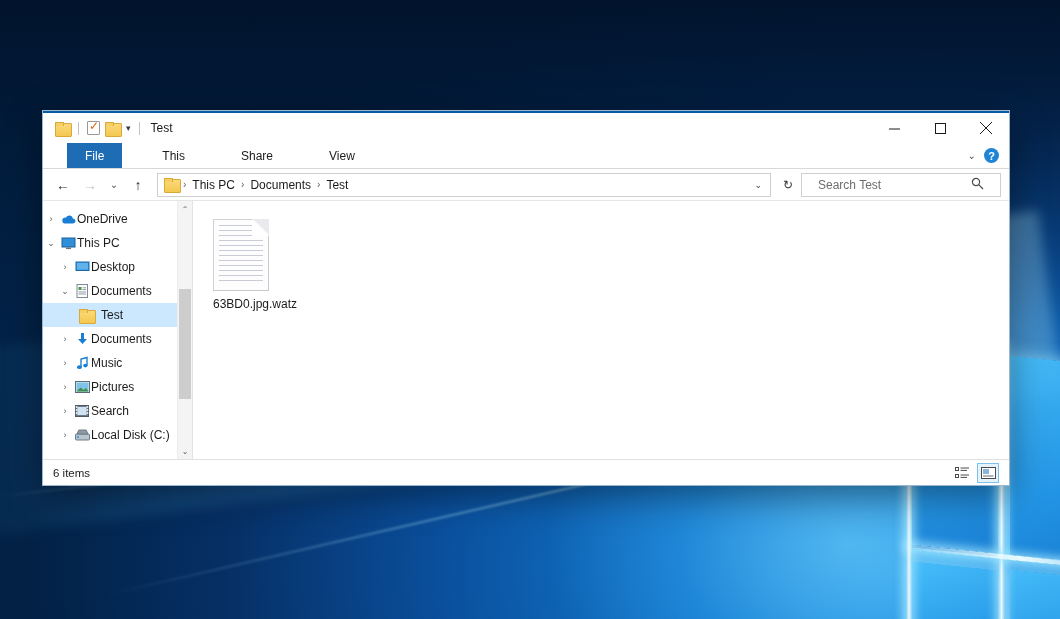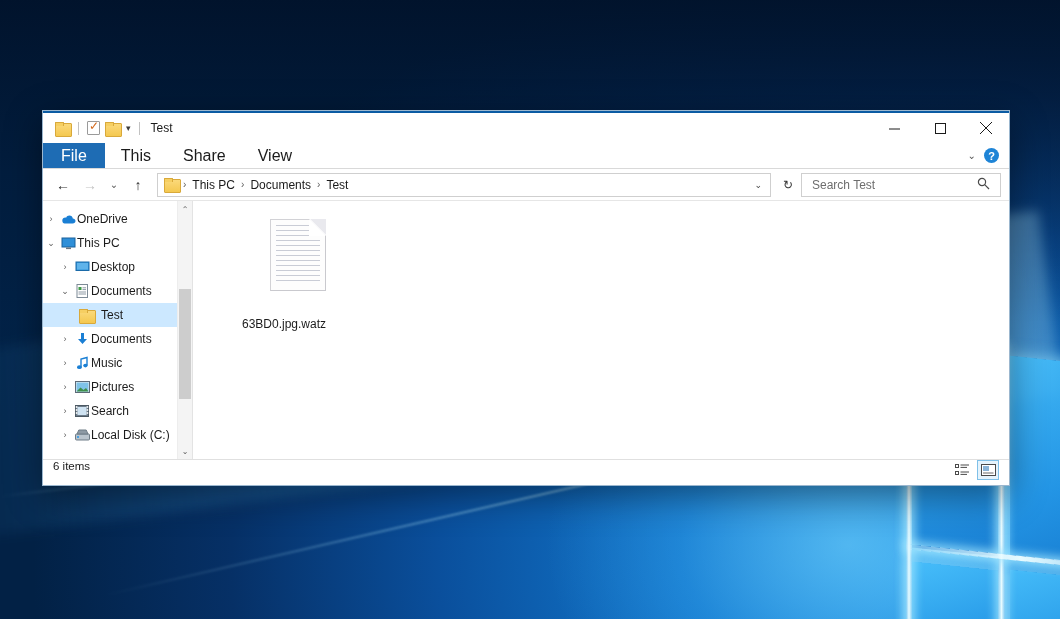--- a/index.html
+++ b/index.html
@@ -104,21 +104,21 @@
     width: 46px; height: 32px; display: flex; align-items: center; justify-content: center;
     color: #1b1b1b;
   }
   .wc svg { display: block; }
 
   .ribbon {
     height: 26px; background: #fff; border-bottom: 1px solid #d9d9d9;
     display: flex; align-items: stretch; position: relative;
   }
   .tab {
-    padding: 0 16px; display: flex; align-items: center; font-size: 16px; color: #1b1b1b;
+    padding: 0 16px; display: flex; align-items: center; font-size: 12px; color: #1b1b1b; margin-left: 24px;
   }
   .tab.file { background: #1e6cb4; color: #fff; padding: 0 18px; }
   .ribbon-right { margin-left: auto; display: flex; align-items: center; gap: 8px; padding-right: 10px; }
   .ribbon-chev { font-size: 10px; color: #555; }
   .help-ico {
     width: 15px; height: 15px; border-radius: 50%;
     background: #1e84d6; color: #fff; font-size: 11px; font-weight: bold;
     display: flex; align-items: center; justify-content: center;
   }
 
@@ -139,21 +139,21 @@
   }
   .crumbs { display: flex; align-items: center; gap: 2px; flex: 1; }
   .crumb { font-size: 12px; color: #1b1b1b; padding: 0 3px; }
   .crumb-sep { font-size: 10px; color: #606060; padding: 0 1px; }
   .crumb-ico { margin: 0 3px 0 2px; }
   .crumb-drop { font-size: 9px; color: #444; padding: 0 4px; }
   .refresh { font-size: 12px; color: #333; padding: 0 5px; }
 
   .searchbox {
     width: 200px; height: 24px; border: 1px solid #cfcfcf; background: #fff;
-    display: flex; align-items: center; padding: 0 10px; gap: 16px;
+    display: flex; align-items: center; padding: 0 16px; gap: 16px;
   }
   .searchbox span.ph { font-size: 12px; color: #6d6d6d; flex: 1; }
   .search-ico { color: #4a4a4a; font-size: 12px; }
 
   .body { flex: 1; display: flex; min-height: 0; }
 
   .navpane {
     width: 150px; background: #fff; border-right: 1px solid #e3e3e3;
     position: relative; overflow: hidden;
   }
@@ -181,23 +181,22 @@
   .sbar-thumb {
     position: absolute; left: 1px; right: 1px; top: 88px; height: 110px;
     background: #cdcdcd;
   }
 
   .content {
     flex: 1; background: #fff; padding: 14px 10px 0 20px;
     display: flex; flex-wrap: wrap; align-content: flex-start; gap: 0;
   }
   .fileitem {
-    width: 113px; display: flex; flex-direction: column; align-items: flex-end;
+    width: 113px; display: flex; flex-direction: column; align-items: flex-start;
     padding-top: 4px;
-    gap: 20px;
   }
   .doc-ico {
     width: 56px; height: 72px; position: relative;
     background: #fdfdfd; border: 1px solid #d2d2d6;
     border-right-color: #c9c9ce; border-bottom-color: #c9c9ce;
     margin-bottom: 6px;
   }
   .doc-lines {
     position: absolute; left: 5px; right: 5px; top: 5px; bottom: 5px;
     background-image: repeating-linear-gradient(
@@ -209,21 +208,21 @@
     border-left: 1px solid #d2d2d6; border-bottom: 1px solid #d2d2d6;
   }
   .doc-fold::after {
     content: ""; position: absolute; left: -1px; bottom: -1px;
     width: 0; height: 0; border-left: 17px solid #fff; border-top: 17px solid transparent;
   }
   .fname { font-size: 12px; color: #1b1b1b; text-align: center; white-space: nowrap; }
 
   .statusbar {
     height: 26px; border-top: 1px solid #e0e0e0; background: #fff;
-    display: flex; align-items: flex-start; padding: 0 10px;
+    display: flex; align-items: center; padding: 0 10px;
   }
   .status-text { font-size: 11.5px; color: #1b1b1b; }
   .viewbtns { margin-left: auto; display: flex; align-items: center; gap: 4px; }
   .vbtn {
     width: 22px; height: 20px; display: flex; align-items: center; justify-content: center;
   }
   .vbtn.active { border: 1px solid #7fc0e8; background: #e5f3fc; }
 </style>
 </head>
 <body>

